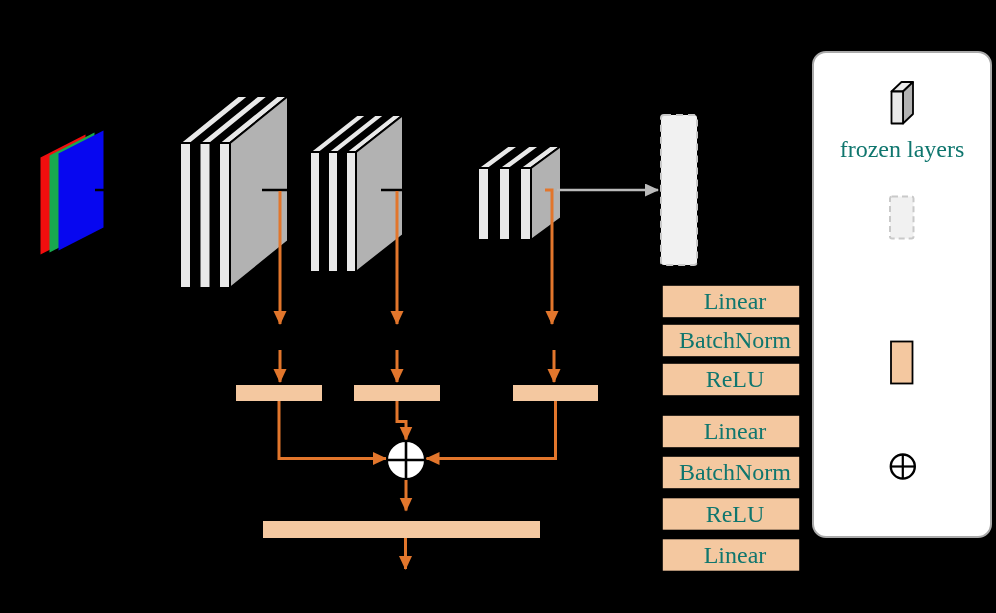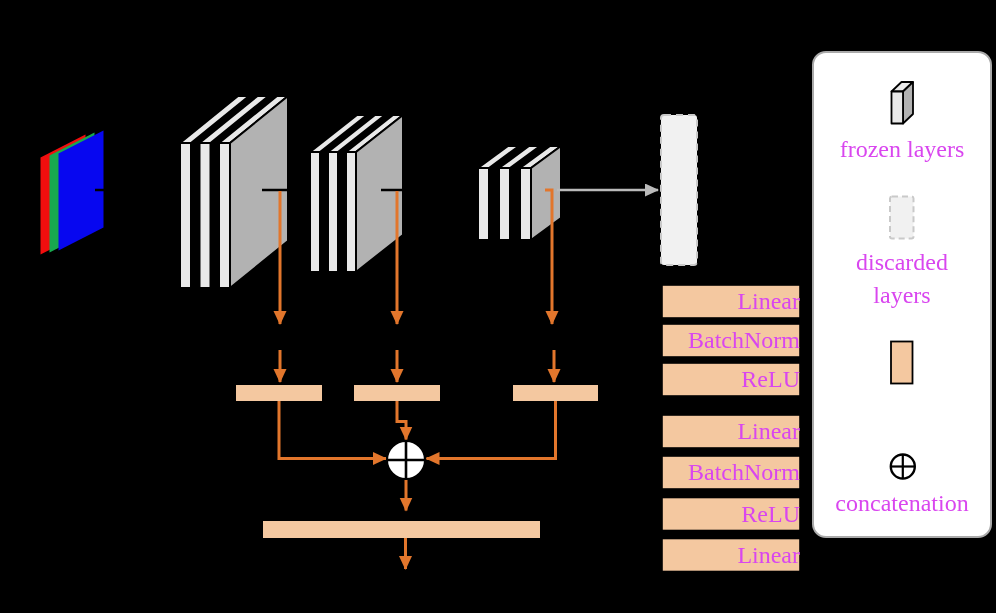--- a/index.html
+++ b/index.html
@@ -1,24 +1,24 @@
 <!DOCTYPE html>
 <html><head>
 <meta charset="utf-8">
 <style>
   html,body{margin:0;padding:0;background:#000;}
   #canvas{
     position:relative;width:996px;height:613px;background:#000;overflow:hidden;
     font-family:"Liberation Serif","DejaVu Serif",serif;
   }
   #diagram-svg{position:absolute;left:0;top:0;width:996px;height:613px;}
-  .txt{position:absolute;color:#d946ef;z-index:5;}
+  .txt{position:absolute;color:#0f766e;z-index:5;}
   .stack-label{
     left:670px;width:130px;height:25px;line-height:33px;
-    font-size:24px;text-align:right;white-space:nowrap;
+    font-size:24px;text-align:center;white-space:nowrap;
   }
   .legend-label{
     left:827px;width:150px;line-height:33px;
     font-size:24px;text-align:center;
   }
 </style>
 </head>
 <body>
 
 <div id="canvas">
@@ -139,16 +139,14 @@
 
   <div class="txt stack-label" style="top:285px">Linear</div>
   <div class="txt stack-label" style="top:324px">BatchNorm</div>
   <div class="txt stack-label" style="top:363px">ReLU</div>
   <div class="txt stack-label" style="top:415px">Linear</div>
   <div class="txt stack-label" style="top:456px">BatchNorm</div>
   <div class="txt stack-label" style="top:497.5px">ReLU</div>
   <div class="txt stack-label" style="top:538.5px">Linear</div>
 
   <div class="txt legend-label" style="top:133px">frozen layers</div>
-  <div class="txt legend-label" style="top:246px">discarded layers</div>
-  <div class="txt legend-label" style="top:487px">concatenation</div>
 
 </div>
 
 </body></html>

